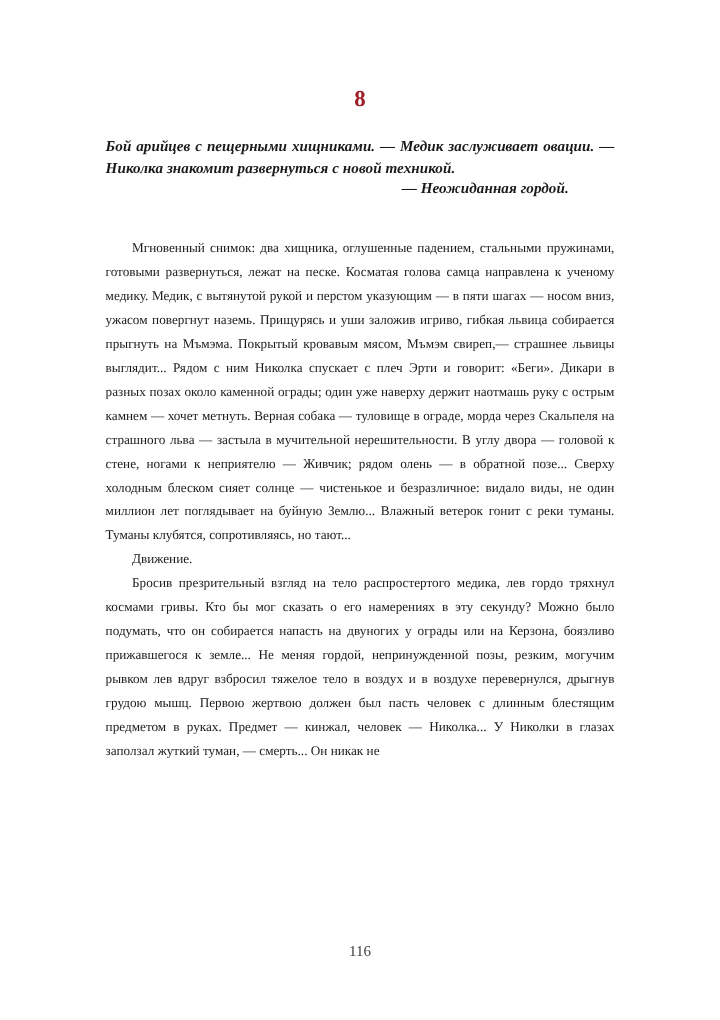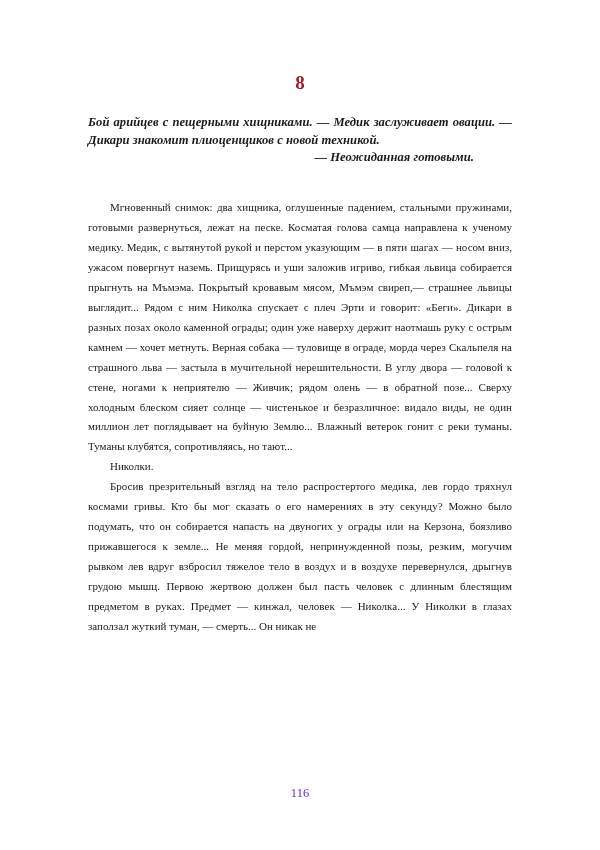--- a/index.html
+++ b/index.html
@@ -85,40 +85,40 @@
 
   
   .folio {
     position: absolute;
     left: 0;
     top: 785px;
     width: 600px;
     text-align: center;
     font-size: 12.5px;
     line-height: 16px;
-    color: #6d28d9;
+    color: #404040;
   }
 </style>
 </head>
 <body style="background: rgb(255, 255, 255); color: rgb(26, 26, 26);">
 
 <div class="page">
 
   <div class="text-block">
 
     <div class="chapter-number" style="color: rgb(158, 27, 40);">8</div>
 
     <div class="epigraph">
-      <span>Бой арийцев с пещерными хищниками. — Медик заслуживает овации. — Дикари знакомит плиоценщиков с новой техникой.</span>
-      <span class="last-line">— Неожиданная готовыми.</span>
+      <span>Бой арийцев с пещерными хищниками. — Медик заслуживает овации. — Николка знакомит развернуться с новой техникой.</span>
+      <span class="last-line">— Неожиданная гордой.</span>
     </div>
 
     <div class="body-copy">
       <p>Мгновенный снимок: два хищника, оглушенные падением, стальными пружинами, готовыми развернуться, лежат на песке. Косматая голова самца направлена к ученому медику. Медик, с вытянутой рукой и перстом указующим — в пяти шагах — носом вниз, ужасом повергнут наземь. Прищурясь и уши заложив игриво, гибкая львица собирается прыгнуть на Мъмэма. Покрытый кровавым мясом, Мъмэм свиреп,— страшнее львицы выглядит... Рядом с ним Николка спускает с плеч Эрти и говорит: «Беги». Дикари в разных позах около каменной ограды; один уже наверху держит наотмашь руку с острым камнем — хочет метнуть. Верная собака — туловище в ограде, морда через Скальпеля на страшного льва — застыла в мучительной нерешительности. В углу двора — головой к стене, ногами к неприятелю — Живчик; рядом олень — в обратной позе... Сверху холодным блеском сияет солнце — чистенькое и безразличное: видало виды, не один миллион лет поглядывает на буйную Землю... Влажный ветерок гонит с реки туманы. Туманы клубятся, сопротивляясь, но тают...</p>
-      <p>Николки.</p>
+      <p>Движение.</p>
       <p>Бросив презрительный взгляд на тело распростертого медика, лев гордо тряхнул космами гривы. Кто бы мог сказать о его намерениях в эту секунду? Можно было подумать, что он собирается напасть на двуногих у ограды или на Керзона, боязливо прижавшегося к земле... Не меняя гордой, непринужденной позы, резким, могучим рывком лев вдруг взбросил тяжелое тело в воздух и в воздухе перевернулся, дрыгнув грудою мышц. Первою жертвою должен был пасть человек с длинным блестящим предметом в руках. Предмет — кинжал, человек — Николка... У Николки в глазах заползал жуткий туман, — смерть... Он никак не</p>
     </div>
 
   </div>
 
   <div class="folio">116</div>
 
 </div>
 
 </body></html>

